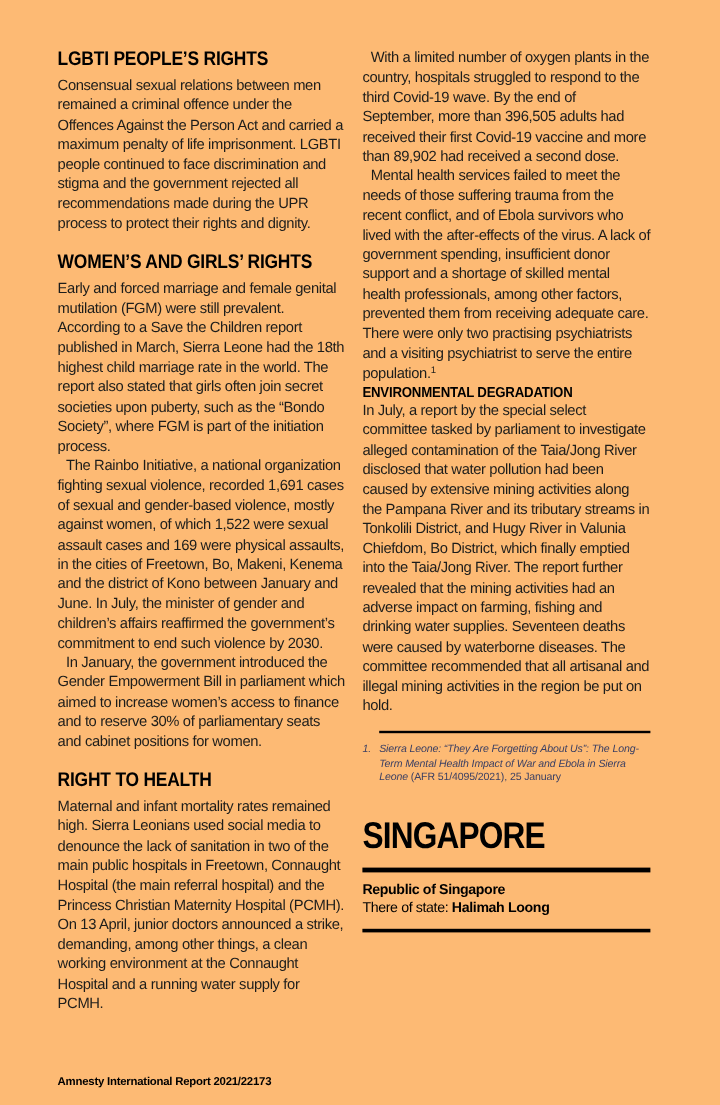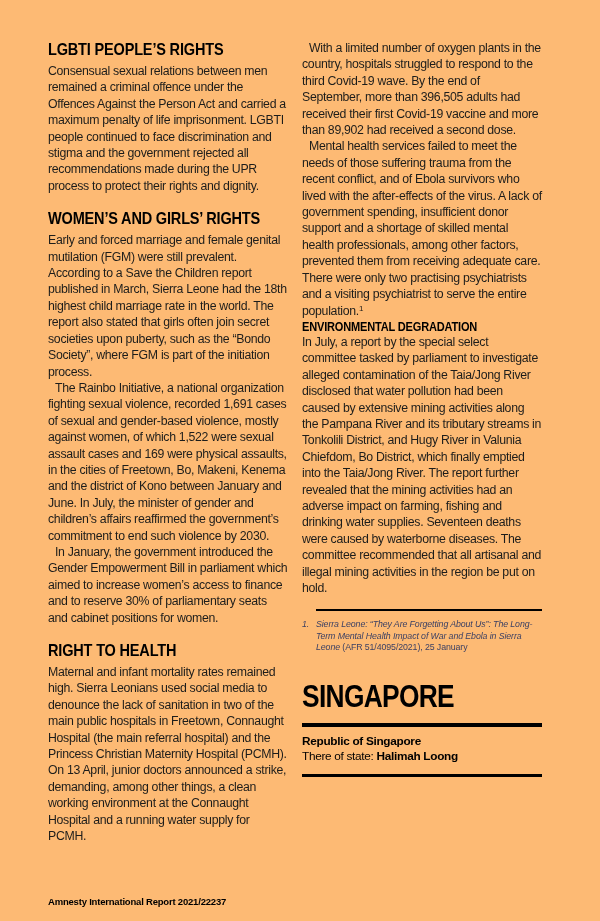--- a/index.html
+++ b/index.html
@@ -105,15 +105,15 @@
         <div class="ci-line"><span>There of state: </span><b>Halimah Loong</b></div>
       </div>
 
       <div class="rule-med"></div>
 
     </div>
   </div>
 
   <div class="footer">
     <span>Amnesty International Report 2021/22</span>
-    <span>237</span>
+    <span>173</span>
   </div>
 </div>
 
 </body></html>

